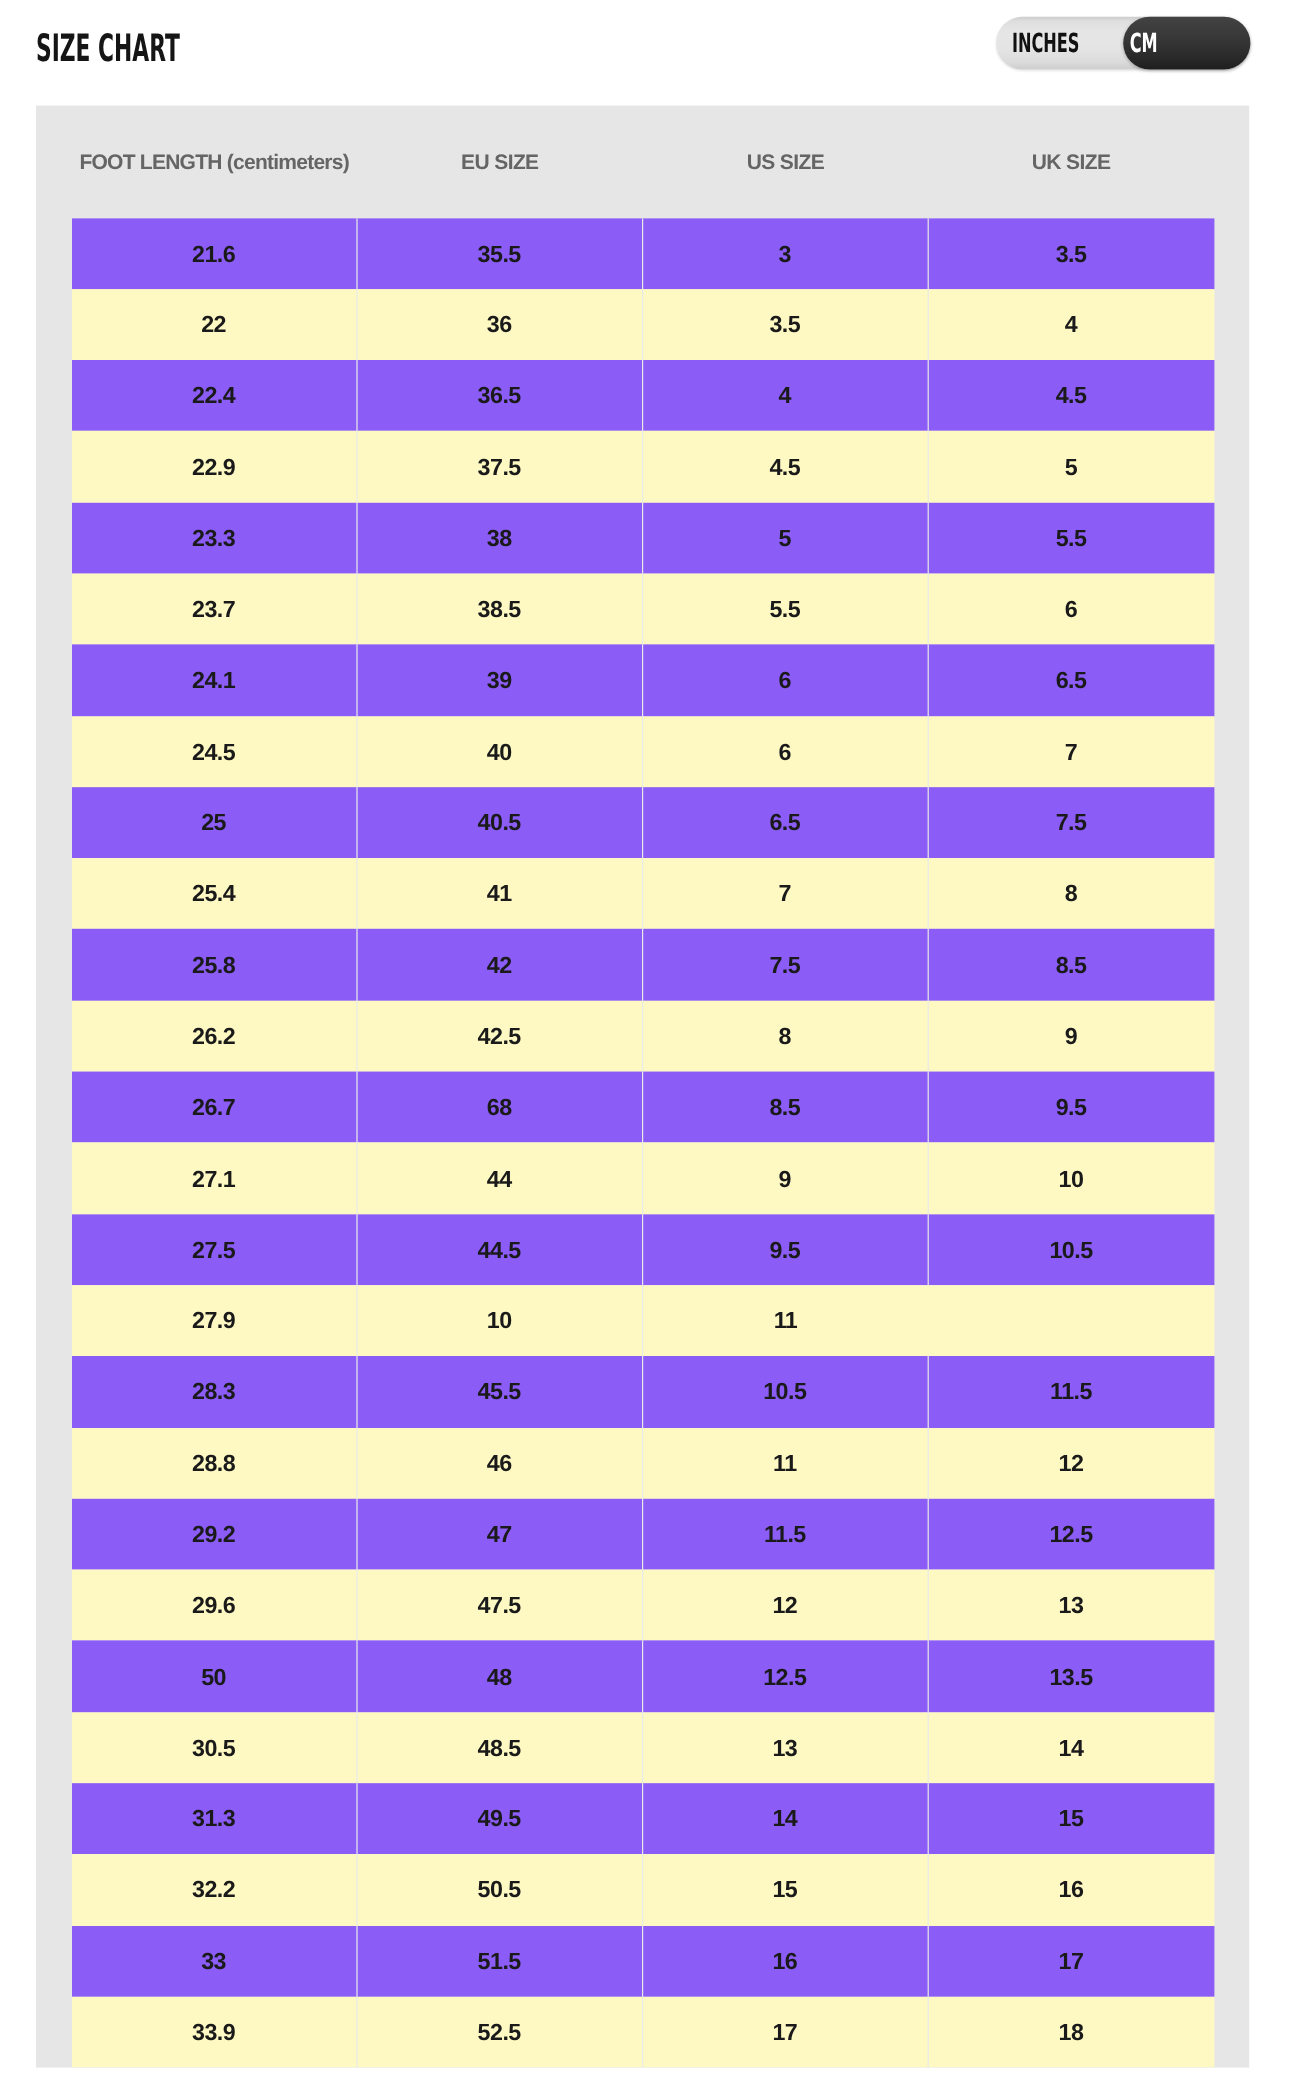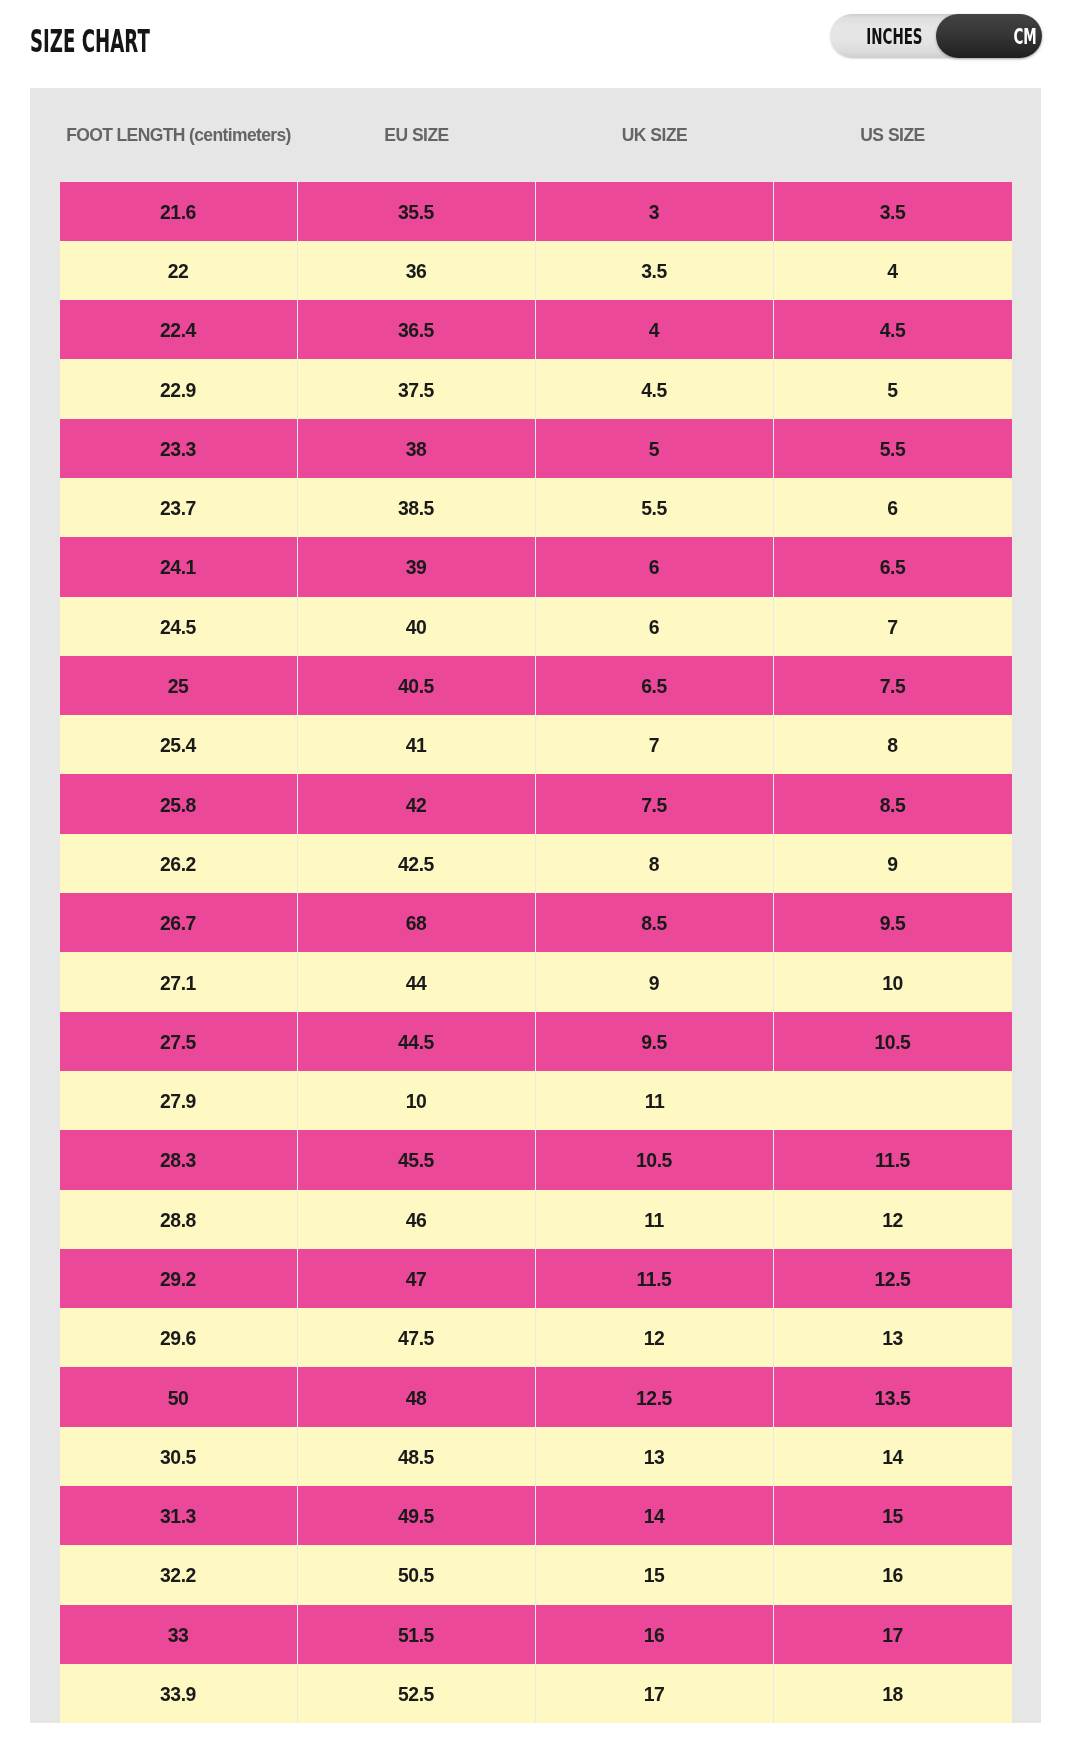--- a/index.html
+++ b/index.html
@@ -46,21 +46,21 @@
     box-shadow: 0 1px 2px rgba(0,0,0,0.13);
     overflow: visible;
   }
   .toggle-opt {
     position: absolute;
     top: 0;
     width: 106px;
     height: 44px;
     display: flex;
     align-items: center;
-    justify-content: flex-end;
+    justify-content: flex-start;
   }
   .toggle-opt.left { left: 0; }
   .toggle-opt.right { left: 106px; }
   .toggle-knob {
     position: absolute;
     left: 106px;
     top: 0;
     width: 106px;
     height: 44px;
     border-radius: 22px;
@@ -106,21 +106,21 @@
     justify-content: center;
     font-weight: 700;
     font-size: 17.5px;
     letter-spacing: -0.5px;
     color: #656565;
     white-space: nowrap;
   }
   .tr {
     display: flex;
     height: 59.3px;
-    background: #ec4899;
+    background: #8b5cf6;
   }
   .tr.alt { background: #fef9c3; }
   .td {
     width: 238px;
     display: flex;
     align-items: center;
     justify-content: center;
     font-weight: 700;
     font-size: 19.4px;
     letter-spacing: -0.45px;
@@ -154,24 +154,24 @@
   <div class="panel">
     <div class="table">
       <div class="thead">
         <div class="th wide">
             <span>FOOT LENGTH (centimeters)</span>
           </div>
           <div class="th">
             <span>EU SIZE</span>
           </div>
           <div class="th">
+            <span>US SIZE</span>
+          </div>
+          <div class="th">
             <span>UK SIZE</span>
-          </div>
-          <div class="th">
-            <span>US SIZE</span>
           </div>
       </div>
       <div class="tr">
           <div class="td">
             <span>21.6</span>
           </div>
           <div class="td">
             <span>35.5</span>
           </div>
           <div class="td">

